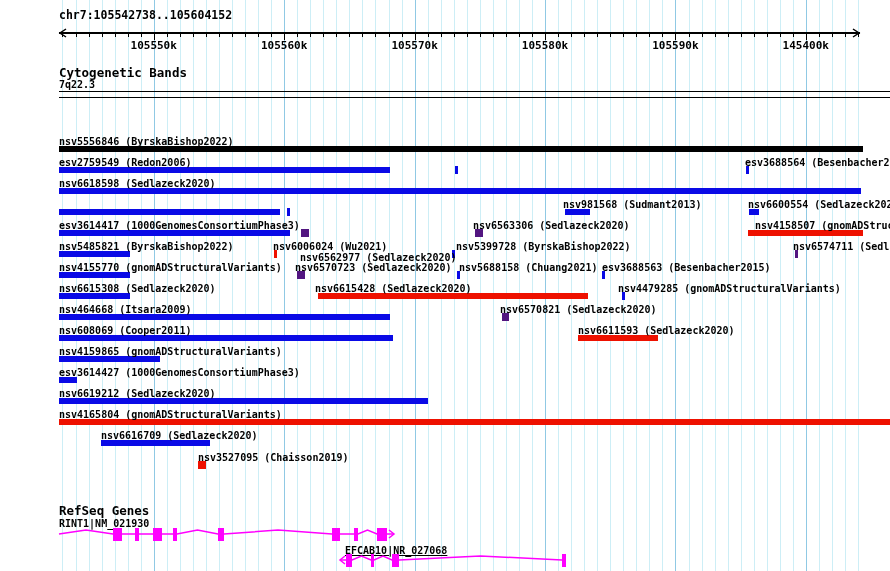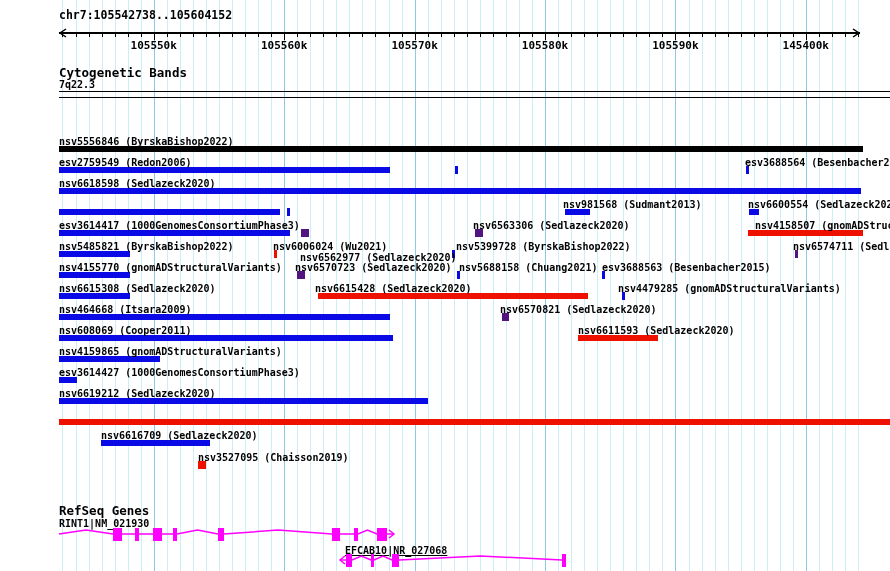--- a/index.html
+++ b/index.html
@@ -230,20 +230,21 @@
     <div class="lbl" style="left: 59px; top: 325px;">nsv608069 (Cooper2011)</div>
     <div class="bar" style="left: 59px; top: 335px; width: 334px; height: 6px; background: rgb(10, 10, 230);"></div>
     <div class="lbl" style="left: 578px; top: 325px;">nsv6611593 (Sedlazeck2020)</div>
     <div class="bar" style="left: 578px; top: 335px; width: 80px; height: 6px; background: rgb(238, 17, 0);"></div>
     <div class="lbl" style="left: 59px; top: 346px;">nsv4159865 (gnomADStructuralVariants)</div>
     <div class="bar" style="left: 59px; top: 356px; width: 101px; height: 6px; background: rgb(10, 10, 230);"></div>
     <div class="lbl" style="left: 59px; top: 367px;">esv3614427 (1000GenomesConsortiumPhase3)</div>
     <div class="bar" style="left: 59px; top: 377px; width: 18px; height: 6px; background: rgb(10, 10, 230);"></div>
     <div class="lbl" style="left: 59px; top: 388px;">nsv6619212 (Sedlazeck2020)</div>
     <div class="bar" style="left: 59px; top: 398px; width: 369px; height: 6px; background: rgb(10, 10, 230);"></div>
+    <div class="lbl" style="left: 59px; top: 409px;">nsv4165804 (gnomADStructuralVariants)</div>
     <div class="bar" style="left: 59px; top: 419px; width: 831px; height: 6px; background: rgb(238, 17, 0);"></div>
     <div class="lbl" style="left: 101px; top: 430px;">nsv6616709 (Sedlazeck2020)</div>
     <div class="bar" style="left: 101px; top: 440px; width: 109px; height: 6px; background: rgb(10, 10, 230);"></div>
     <div class="lbl" style="left: 198px; top: 452px;">nsv3527095 (Chaisson2019)</div>
     <div class="bar" style="left: 198px; top: 461px; width: 8px; height: 8px; background: rgb(238, 17, 0);"></div>
     <div class="lbl" style="left: 59px; top: 518px;">RINT1|NM_021930</div>
     <div class="lbl" style="left: 345px; top: 545px; text-decoration: underline;">EFCAB10|NR_027068</div>
   </div>
 
 </body></html>

